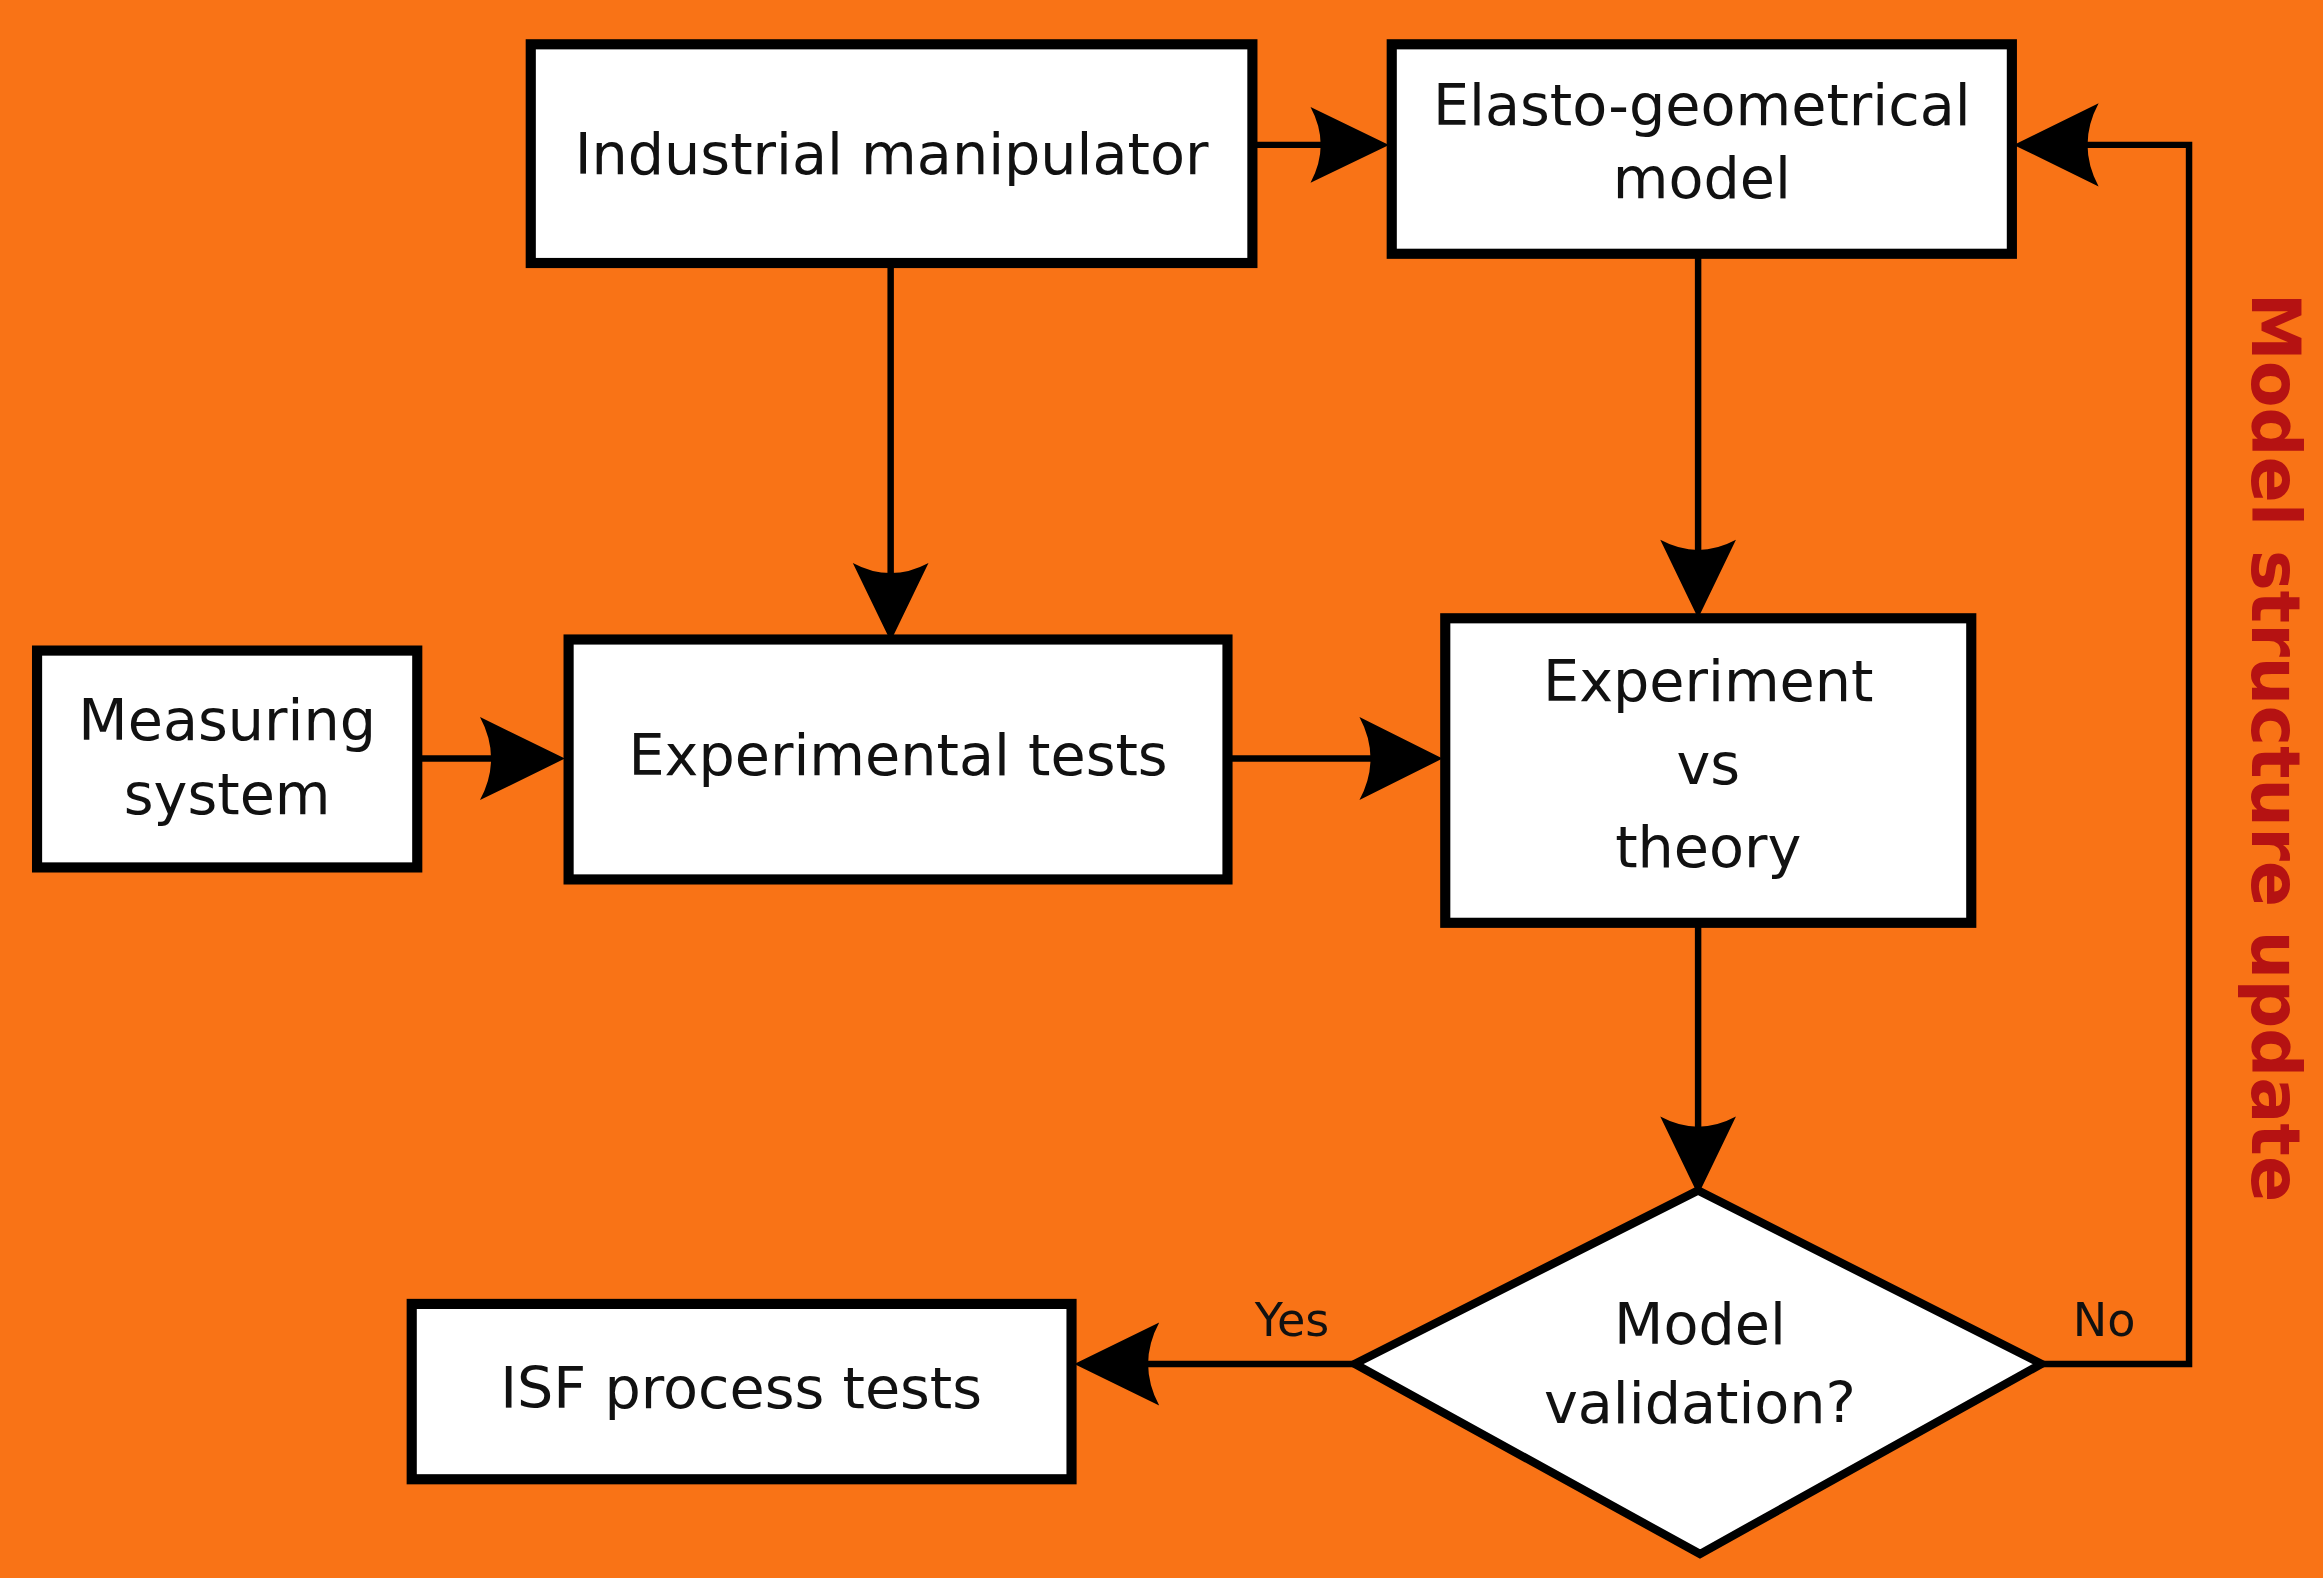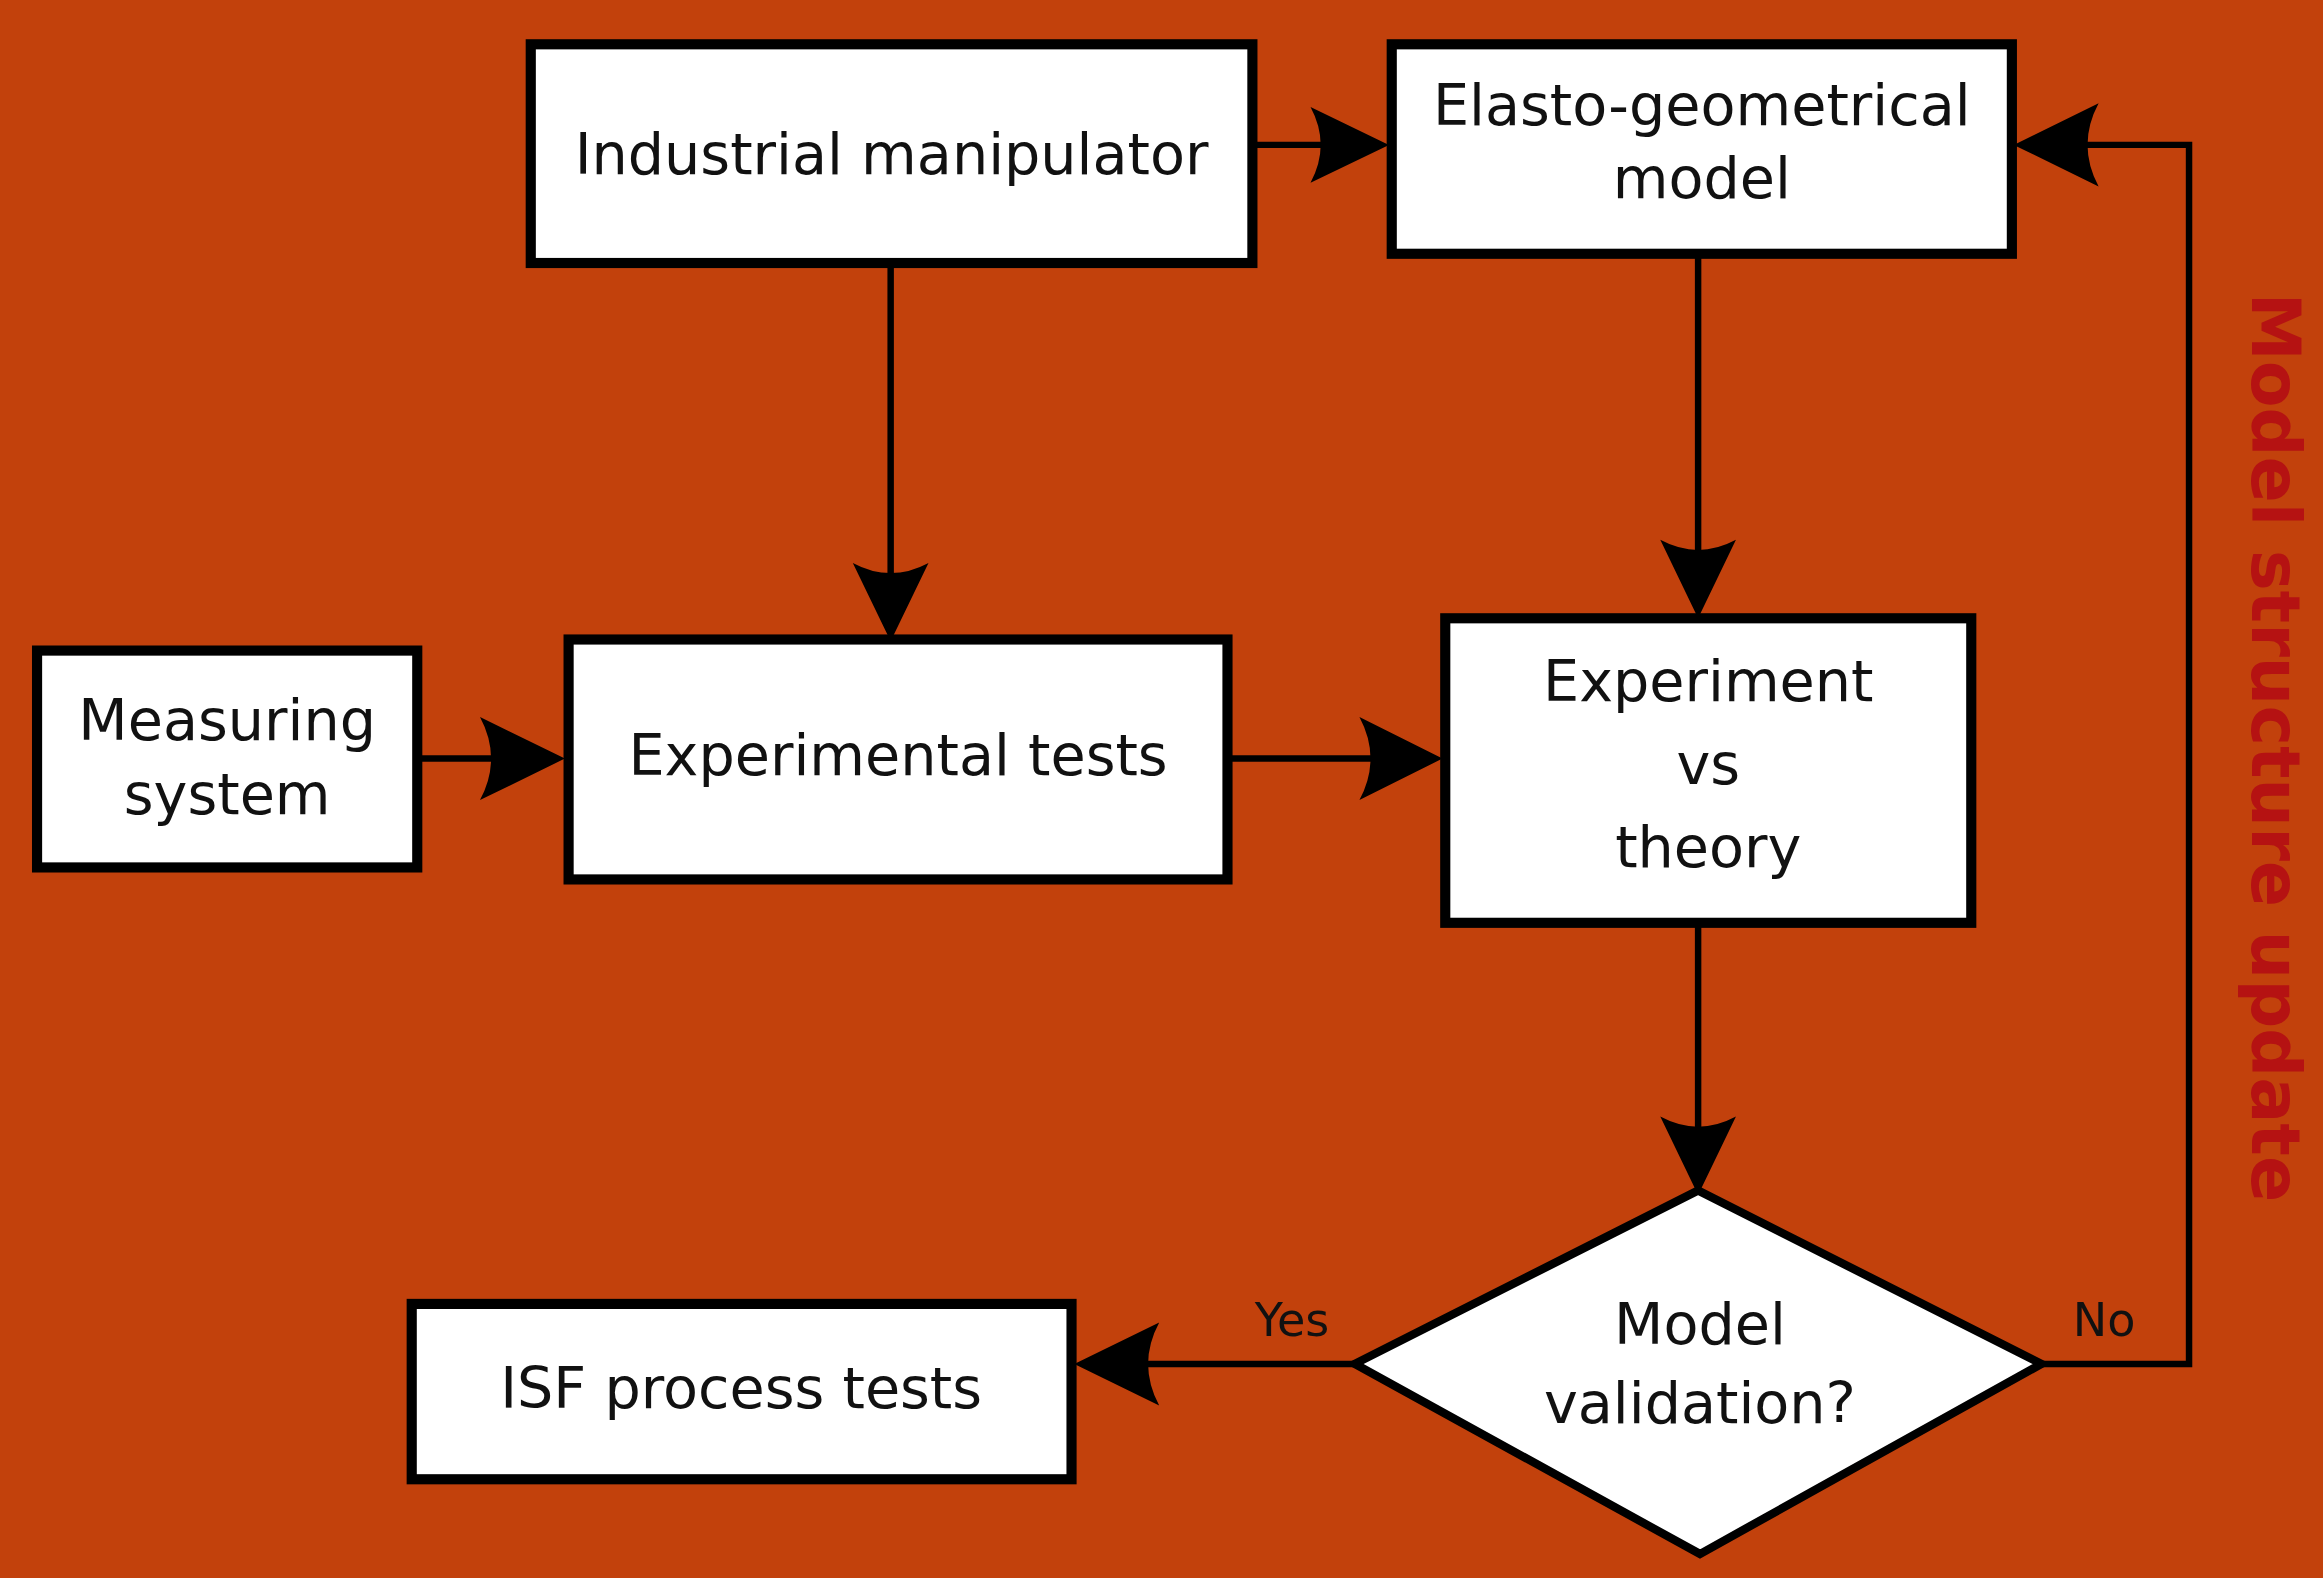--- a/index.html
+++ b/index.html
@@ -10,21 +10,21 @@
   body {
     width: 2323px;
     height: 1578px;
     font-family: "DejaVu Sans", sans-serif;
     overflow: hidden;
   }
   #flowchart-root {
     position: relative;
     width: 2323px;
     height: 1578px;
-    background: #c2410c;
+    background: #f97316;
   }
   svg#diagram {
     display: block;
     width: 2323px;
     height: 1578px;
   }
   .node-rect {
     fill: #ffffff;
     stroke: #000000;
     stroke-width: 11;

